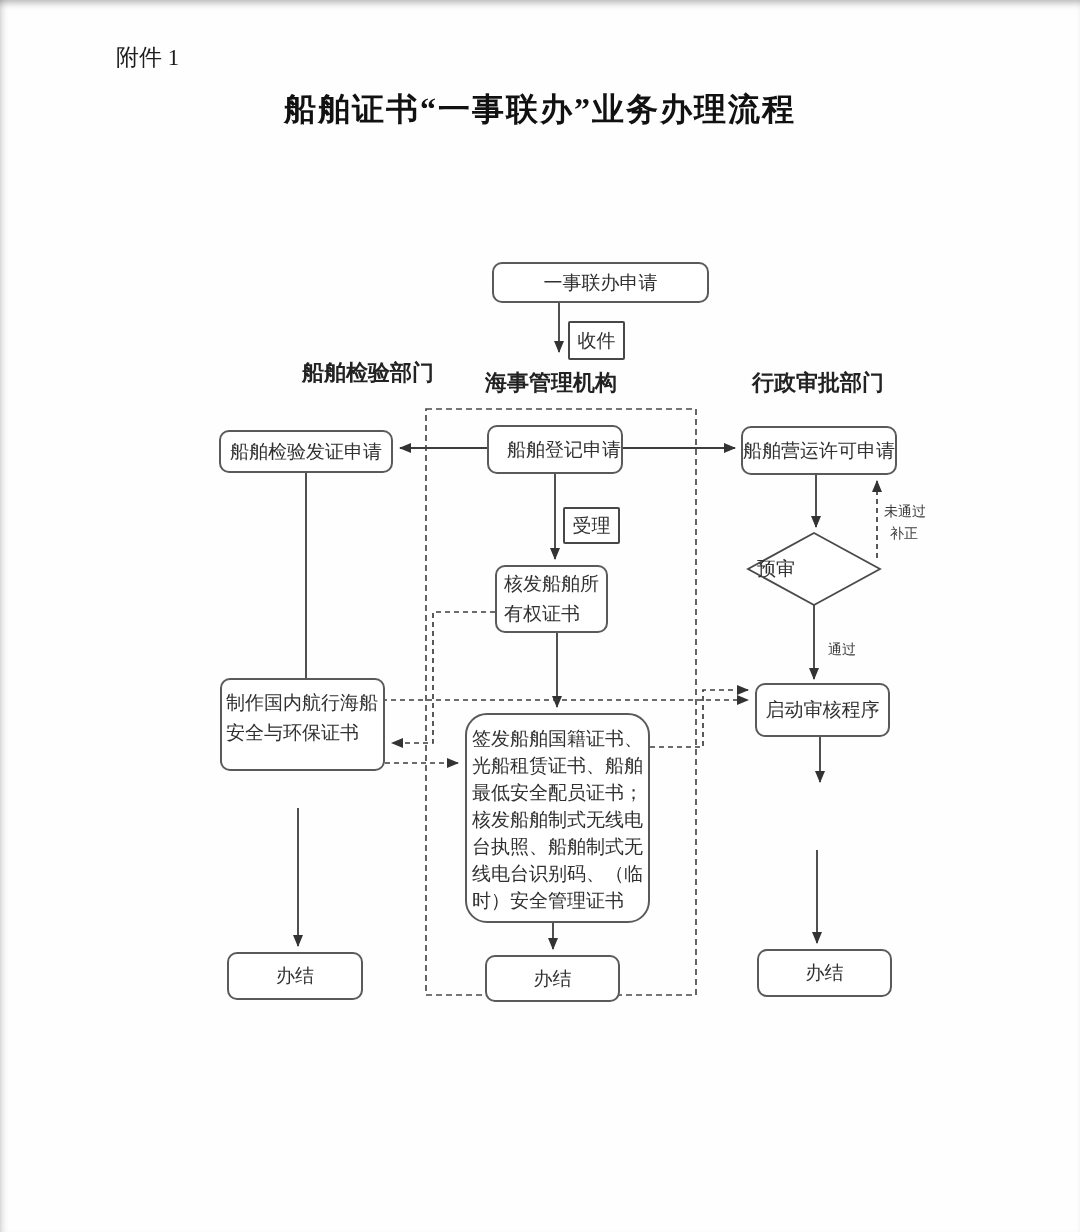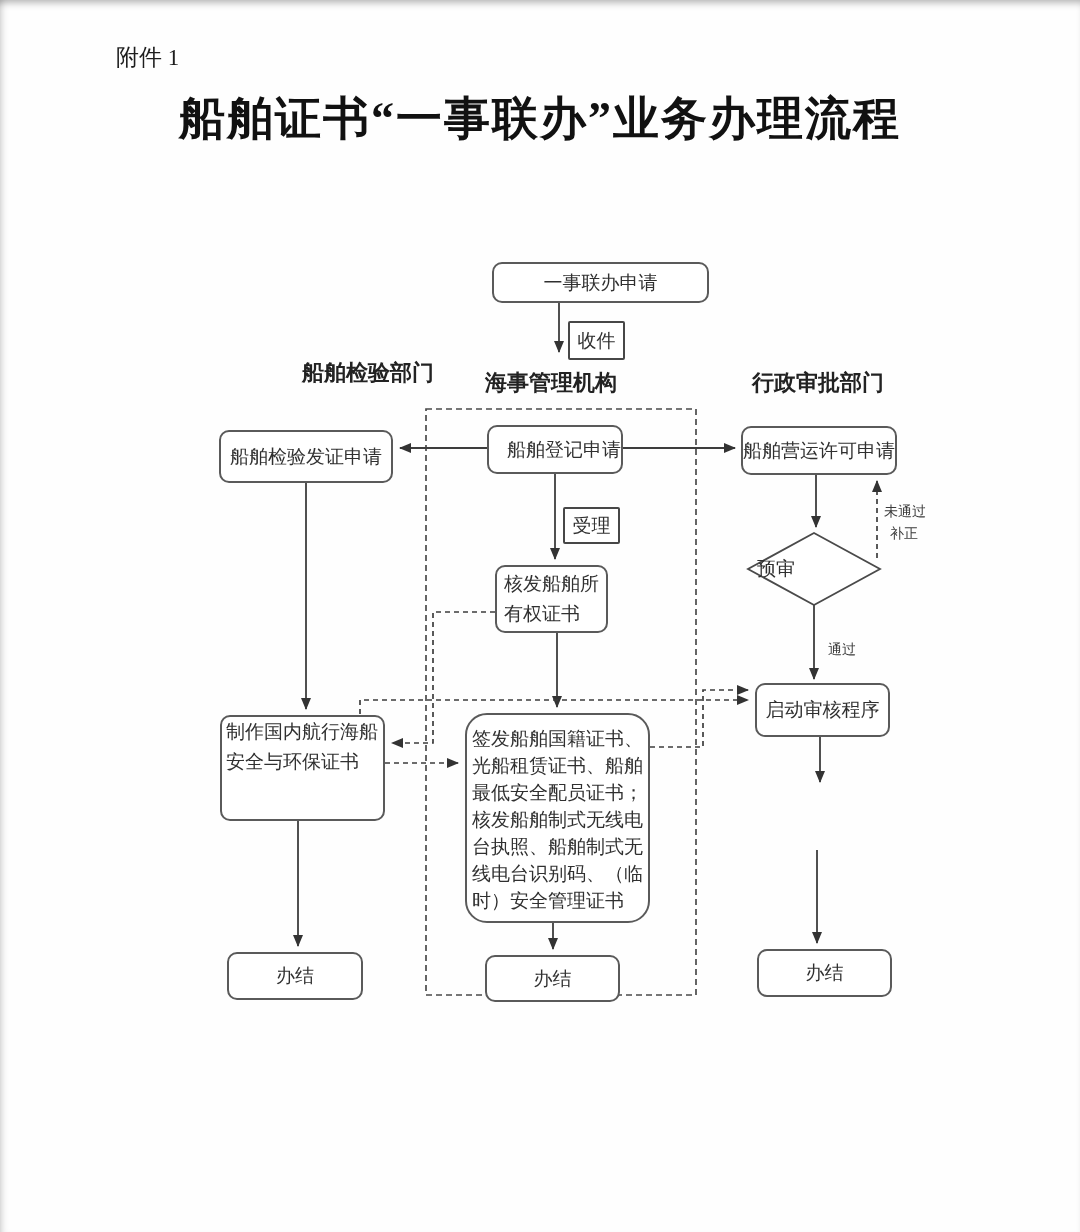--- a/index.html
+++ b/index.html
@@ -7,21 +7,21 @@
     position:relative;width:1080px;height:1232px;background:#fefefe;overflow:hidden;
     font-family:"Liberation Serif","DejaVu Serif",serif;color:#2e2e2e;
     box-shadow: inset 0 7px 7px -4px rgba(0,0,0,.28), inset 7px 0 7px -5px rgba(0,0,0,.16);
   }
   .attachment{
     position:absolute;left:116px;top:42px;font-size:23px;
     font-family:Liberation Serif, serif;color:#1d1d1d;
   }
   .title{
     position:absolute;left:0;top:88px;width:1080px;text-align:center;
-    font-size:46px;font-weight:bold;letter-spacing:2px;color:#111;
+    font-size:32px;font-weight:bold;letter-spacing:2px;color:#111;
   }
   svg.connectors{position:absolute;left:0;top:0;width:1080px;height:1232px;}
   .lane-header{
     position:absolute;font-size:22px;font-weight:bold;color:#222;
     white-space:nowrap;transform:translateX(-50%);
   }
   .box{
     position:absolute;box-sizing:border-box;background:#fff;
     border:2px solid #5a5a5a;border-radius:10px;
     display:flex;align-items:center;justify-content:center;
@@ -82,36 +82,36 @@
     <polygon points="814,533 880,569 814,605 748,569" fill="#fff" stroke="#4a4a4a" stroke-width="1.8"></polygon>
   </svg>
 
   <div class="lane-header" style="left:320px;top:358px;margin-left:48px;">船舶检验部门</div>
   <div class="lane-header" style="left:551px;top:368px;">海事管理机构</div>
   <div class="lane-header" style="left:818px;top:368px;">行政审批部门</div>
 
   <div class="box" style="left:451px;top:262px;width:217px;height:41px;margin-left:41px;">一事联办申请</div>
   <div class="box tag" style="left:568px;top:321px;width:57px;height:39px;">收件</div>
 
-  <div class="box" style="left:219px;top:430px;width:174px;height:53px;">船舶检验发证申请</div>
+  <div class="box" style="left:219px;top:430px;width:174px;height:43px;">船舶检验发证申请</div>
   <div class="box" style="left:487px;top:425px;width:136px;height:49px;padding-left:18px;">船舶登记申请</div>
   <div class="box" style="left:741px;top:426px;width:156px;height:49px;">船舶营运许可申请</div>
 
   <div class="box tag" style="left:563px;top:496px;width:57px;height:37px;margin-top:11px;">受理</div>
 
   <div class="box multiline" style="left:495px;top:565px;width:113px;height:68px;padding:2px 7px;line-height:30px;">核发船舶所有权证书</div>
 
   <div class="diamond-label" style="left:776px;top:569px;">预审</div>
   <div class="edge-label" style="left:884px;top:503px;">未通过</div>
   <div class="edge-label" style="left:890px;top:525px;">补正</div>
   <div class="edge-label" style="left:828px;top:641px;">通过</div>
 
   <div class="box" style="left:755px;top:683px;width:135px;height:54px;">启动审核程序</div>
 
-  <div class="box multiline" style="left:220px;top:715px;width:165px;height:106px;padding:0 4px;line-height:30px;">制作国内航行海船安全与环保证书</div>
+  <div class="box multiline" style="left:220px;top:678px;width:165px;height:93px;padding:8px 4px;line-height:30px;">制作国内航行海船安全与环保证书</div>
 
   <div class="box multiline" style="left:465px;top:713px;width:185px;height:210px;padding:10px 5px;line-height:27px;border-radius:22px;">签发船舶国籍证书、光船租赁证书、船舶最低安全配员证书；核发船舶制式无线电台执照、船舶制式无线电台识别码、（临时）安全管理证书</div>
 
 
   <div class="box" style="left:227px;top:952px;width:136px;height:48px;">办结</div>
   <div class="box" style="left:485px;top:955px;width:135px;height:47px;">办结</div>
   <div class="box" style="left:757px;top:949px;width:135px;height:48px;">办结</div>
 
 </div>
 

